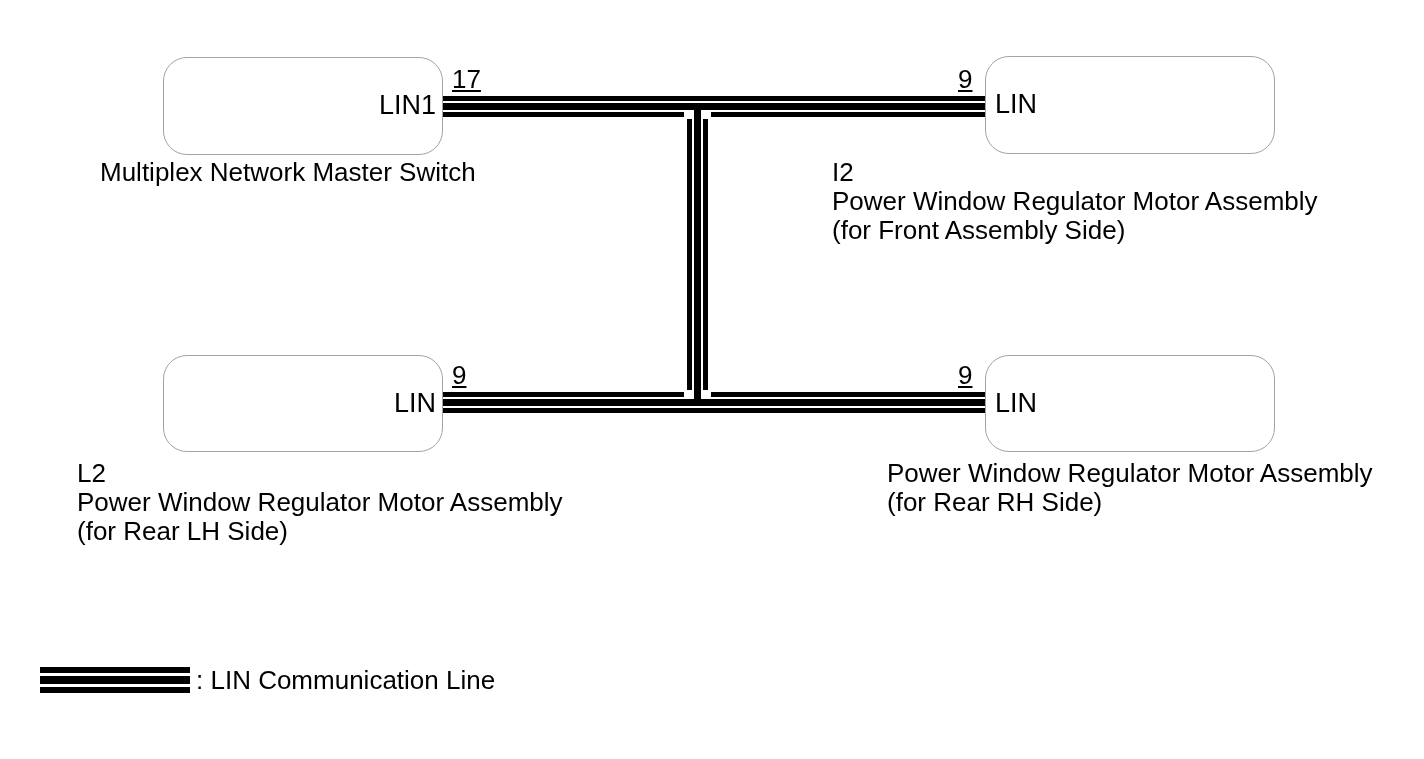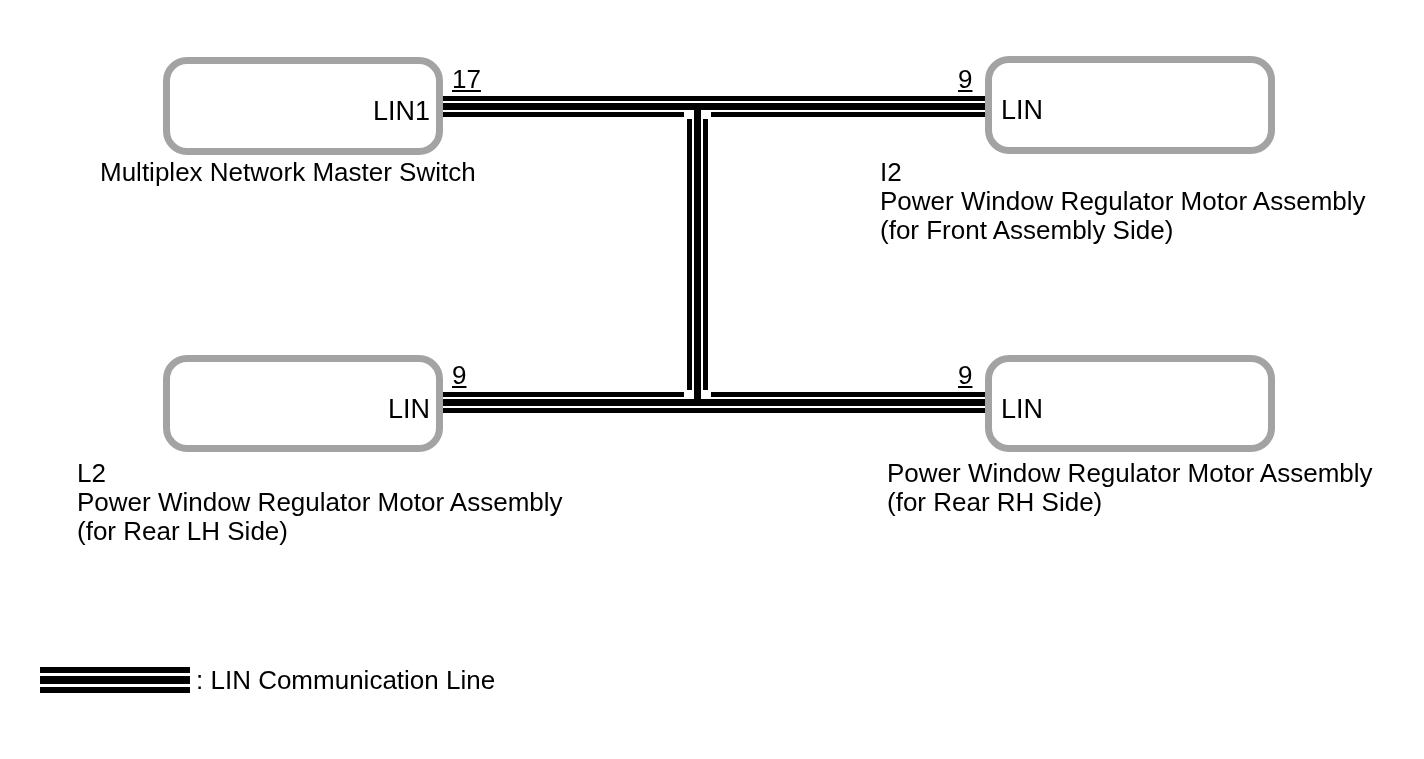--- a/index.html
+++ b/index.html
@@ -10,41 +10,41 @@
     font-family: "Liberation Sans", sans-serif;
     color: #000;
     overflow: hidden;
   }
   .stage { position: absolute; left: 0; top: 0; width: 1424px; height: 759px; }
 
   
   .node-box {
     position: absolute;
     background: #fff;
-    border: 7px solid #a3a3a3;
+    border: 1px solid #a3a3a3;
     border-radius: 24px;
   }
   .box-j7 { left: 163px; top: 57px;  width: 280px; height: 98px; }
   .box-i2 { left: 985px; top: 56px;  width: 290px; height: 98px; }
   .box-l2 { left: 163px; top: 355px; width: 280px; height: 97px; }
   .box-k2 { left: 985px; top: 355px; width: 290px; height: 97px; }
 
   .port-label { position: absolute; font-size: 27px; line-height: 31px; white-space: nowrap; }
   .port-right { right: 6px; top: 32px; }
   .port-left  { left: 9px;  top: 32px; }
 
   .pin-label { position: absolute; font-size: 26px; line-height: 30px; text-decoration: underline; }
   .pin-j7 { left: 452px; top: 64px; }
   .pin-i2 { left: 958px; top: 64px; }
   .pin-l2 { left: 452px; top: 360px; }
   .pin-k2 { left: 958px; top: 360px; }
 
   .code-block { position: absolute; font-size: 26px; line-height: 29px; white-space: nowrap; }
   .code-j7 { left: 100px; top: 158px; }
-  .code-i2 { left: 880px; top: 158px; }
+  .code-i2 { left: 832px; top: 158px; }
   .code-l2 { left: 77px;  top: 459px; }
   .code-k2 { left: 887px; top: 459px; }
 
   
   .wire-h {
     position: absolute; height: 21px;
     background: linear-gradient(to bottom,
       #000 0 5px, #fff 5px 7px, #000 7px 14px, #fff 14px 16px, #000 16px 21px);
   }
   .wire-v {

